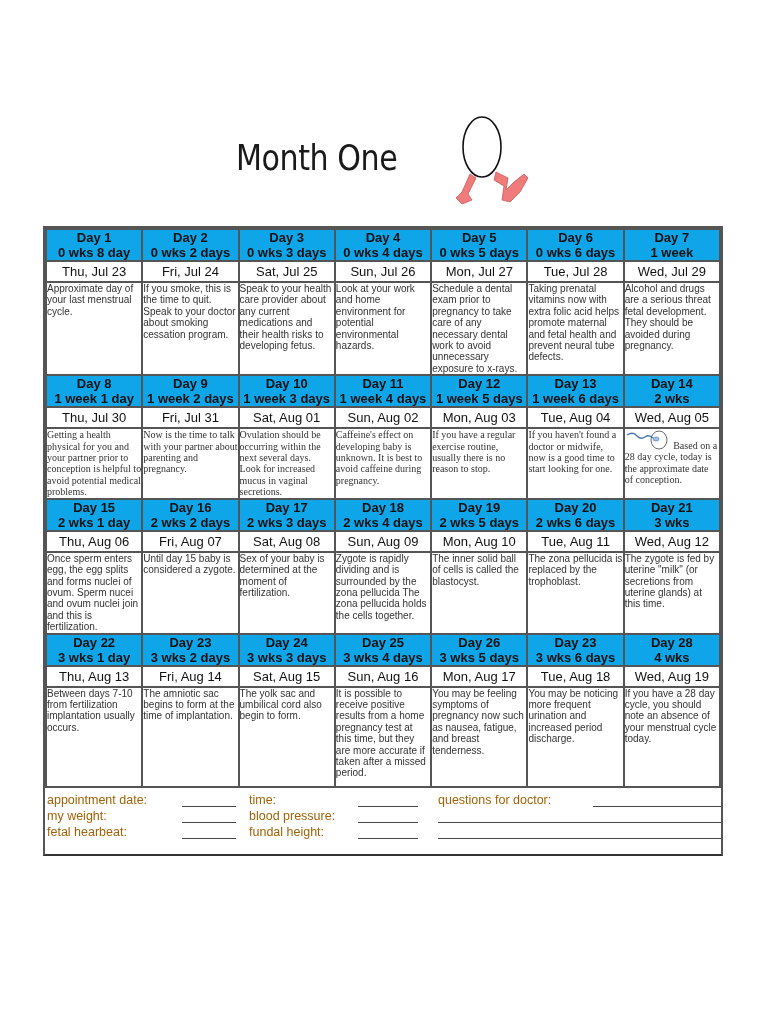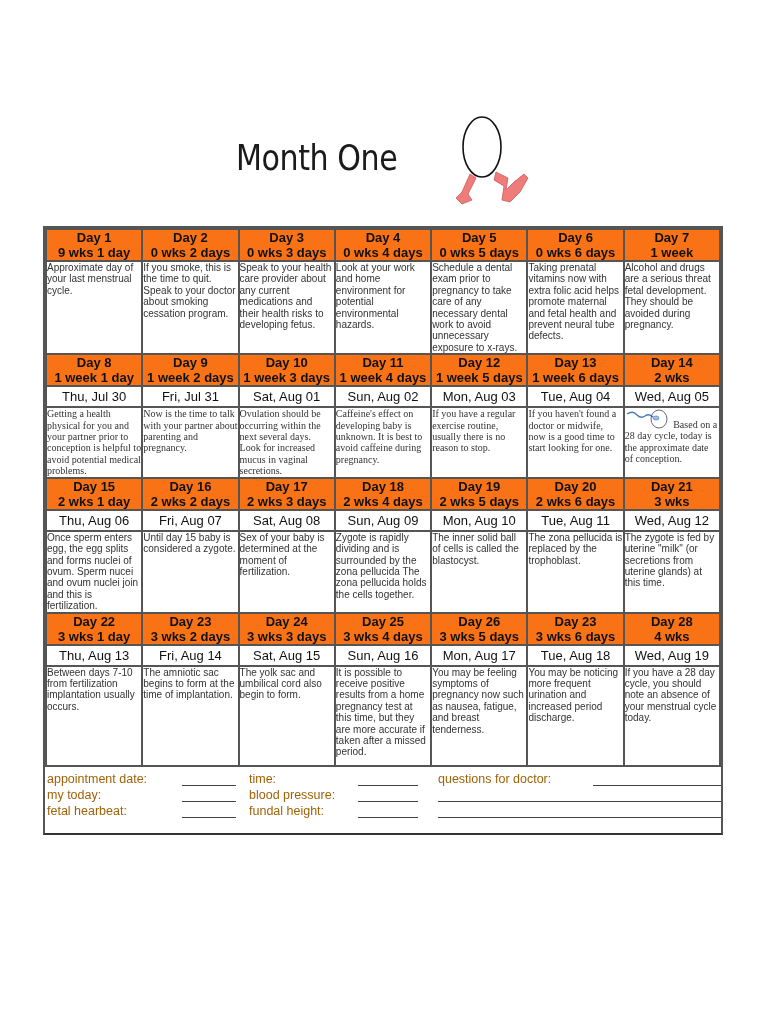--- a/index.html
+++ b/index.html
@@ -7,21 +7,21 @@
 
     .title-wrap { position: absolute; left: 236px; top: 132px; height: 60px; }
     .page-title { font-family: "DejaVu Sans", sans-serif; font-size: 35px; font-weight: normal; letter-spacing: -0.5px; color: #1a1a1a; transform: scaleX(0.86); transform-origin: left center; white-space: nowrap; line-height: 52px; }
 
     .mascot { position: absolute; left: 452px; top: 112px; width: 80px; height: 100px; }
 
     .calendar { position: absolute; left: 43px; top: 226px; width: 680px; border: 2px solid #555; border-bottom: 2px solid #333; box-sizing: border-box; }
     table.cal { border-collapse: collapse; width: 100%; table-layout: fixed; }
     table.cal td { border: 2px solid #555; padding: 0; vertical-align: top; }
 
-    .day-head { background: #f97316; text-align: center; font-weight: bold; font-size: 13px; line-height: 15px; padding: 3px 0 4px 0; height: 30px; color: #111; box-sizing: border-box; }
+    .day-head { background: #0ea5e9; text-align: center; font-weight: bold; font-size: 13px; line-height: 15px; padding: 3px 0 4px 0; height: 30px; color: #111; box-sizing: border-box; }
     .day-head .num, .day-head .wk { display: block; white-space: nowrap; }
     .date-cell { text-align: center; font-size: 13px; line-height: 19px; height: 19px; color: #111; background: #fff; }
     .note-cell { font-size: 10px; line-height: 11.4px; padding: 1px 2px 2px 2px; color: #333; background: #fff; box-sizing: border-box; }
     .r1 .note-cell { height: 90px; }
     .r2 .note-cell { height: 66px; font-family: Liberation Serif, serif; }
     .r3 .note-cell { height: 77px; }
     .r4 .note-cell { height: 100px; }
 
     .sperm { display: inline-block; width: 48px; height: 22px; vertical-align: bottom; margin-right: -2px; }
 
@@ -41,21 +41,21 @@
   <path d="M44 60 L56 66 L54 78 L62 70 L72 62 L76 66 L68 80 L58 90 L50 88 L52 74 L42 68 Z" fill="#ef7b7b" stroke="#c95a5a" stroke-width="0.8"></path>
   <ellipse cx="30" cy="35" rx="19" ry="30" fill="#ffffff" stroke="#111" stroke-width="1.6"></ellipse>
 </svg>
 
 <div class="calendar">
   <table class="cal">
     <tbody id="cal-body">
         <tr class="r1">
           <td class="day-head">
             <span class="num">Day 1</span>
-            <span class="wk">9 wks 1 day</span>
+            <span class="wk">0 wks 8 day</span>
           </td>
           <td class="day-head">
             <span class="num">Day 2</span>
             <span class="wk">0 wks 2 days</span>
           </td>
           <td class="day-head">
             <span class="num">Day 3</span>
             <span class="wk">0 wks 3 days</span>
           </td>
           <td class="day-head">
@@ -67,20 +67,29 @@
             <span class="wk">0 wks 5 days</span>
           </td>
           <td class="day-head">
             <span class="num">Day 6</span>
             <span class="wk">0 wks 6 days</span>
           </td>
           <td class="day-head">
             <span class="num">Day 7</span>
             <span class="wk">1 week</span>
           </td>
+        </tr>
+        <tr class="r1">
+          <td class="date-cell">Thu, Jul 23</td>
+          <td class="date-cell">Fri, Jul 24</td>
+          <td class="date-cell">Sat, Jul 25</td>
+          <td class="date-cell">Sun, Jul 26</td>
+          <td class="date-cell">Mon, Jul 27</td>
+          <td class="date-cell">Tue, Jul 28</td>
+          <td class="date-cell">Wed, Jul 29</td>
         </tr>
         <tr class="r1">
           <td class="note-cell"><span>Approximate day of your last menstrual cycle.</span></td>
           <td class="note-cell"><span>If you smoke, this is the time to quit. Speak to your doctor about smoking cessation program.</span></td>
           <td class="note-cell"><span>Speak to your health care provider about any current medications and their health risks to developing fetus.</span></td>
           <td class="note-cell"><span>Look at your work and home environment for potential environmental hazards.</span></td>
           <td class="note-cell"><span>Schedule a dental exam prior to pregnancy to take care of any necessary dental work to avoid unnecessary exposure to x-rays.</span></td>
           <td class="note-cell"><span>Taking prenatal vitamins now with extra folic acid helps promote maternal and fetal health and prevent neural tube defects.</span></td>
           <td class="note-cell"><span>Alcohol and drugs are a serious threat fetal development. They should be avoided during pregnancy.</span></td>
         </tr>
@@ -231,21 +240,21 @@
           <td class="note-cell"><span>The yolk sac and umbilical cord also begin to form.</span></td>
           <td class="note-cell"><span>It is possible to receive positive results from a home pregnancy test at this time, but they are more accurate if taken after a missed period.</span></td>
           <td class="note-cell"><span>You may be feeling symptoms of pregnancy now such as nausea, fatigue, and breast tenderness.</span></td>
           <td class="note-cell"><span>You may be noticing more frequent urination and increased period discharge.</span></td>
           <td class="note-cell"><span>If you have a 28 day cycle, you should note an absence of your menstrual cycle today.</span></td>
         </tr>
       </tbody>
   </table>
   <div class="footer-area">
     <span class="field" style="left:2px; top:5px;">appointment date:</span>
-    <span class="field" style="left:2px; top:21px;">my today:</span>
+    <span class="field" style="left:2px; top:21px;">my weight:</span>
     <span class="field" style="left:2px; top:37px;">fetal hearbeat:</span>
     <div class="blank" style="left:137px; top:18px; width:54px;"></div>
     <div class="blank" style="left:137px; top:34px; width:54px;"></div>
     <div class="blank" style="left:137px; top:50px; width:54px;"></div>
 
     <span class="field" style="left:204px; top:5px;">time:</span>
     <span class="field" style="left:204px; top:21px;">blood pressure:</span>
     <span class="field" style="left:204px; top:37px;">fundal height:</span>
     <div class="blank" style="left:313px; top:18px; width:60px;"></div>
     <div class="blank" style="left:313px; top:34px; width:60px;"></div>

